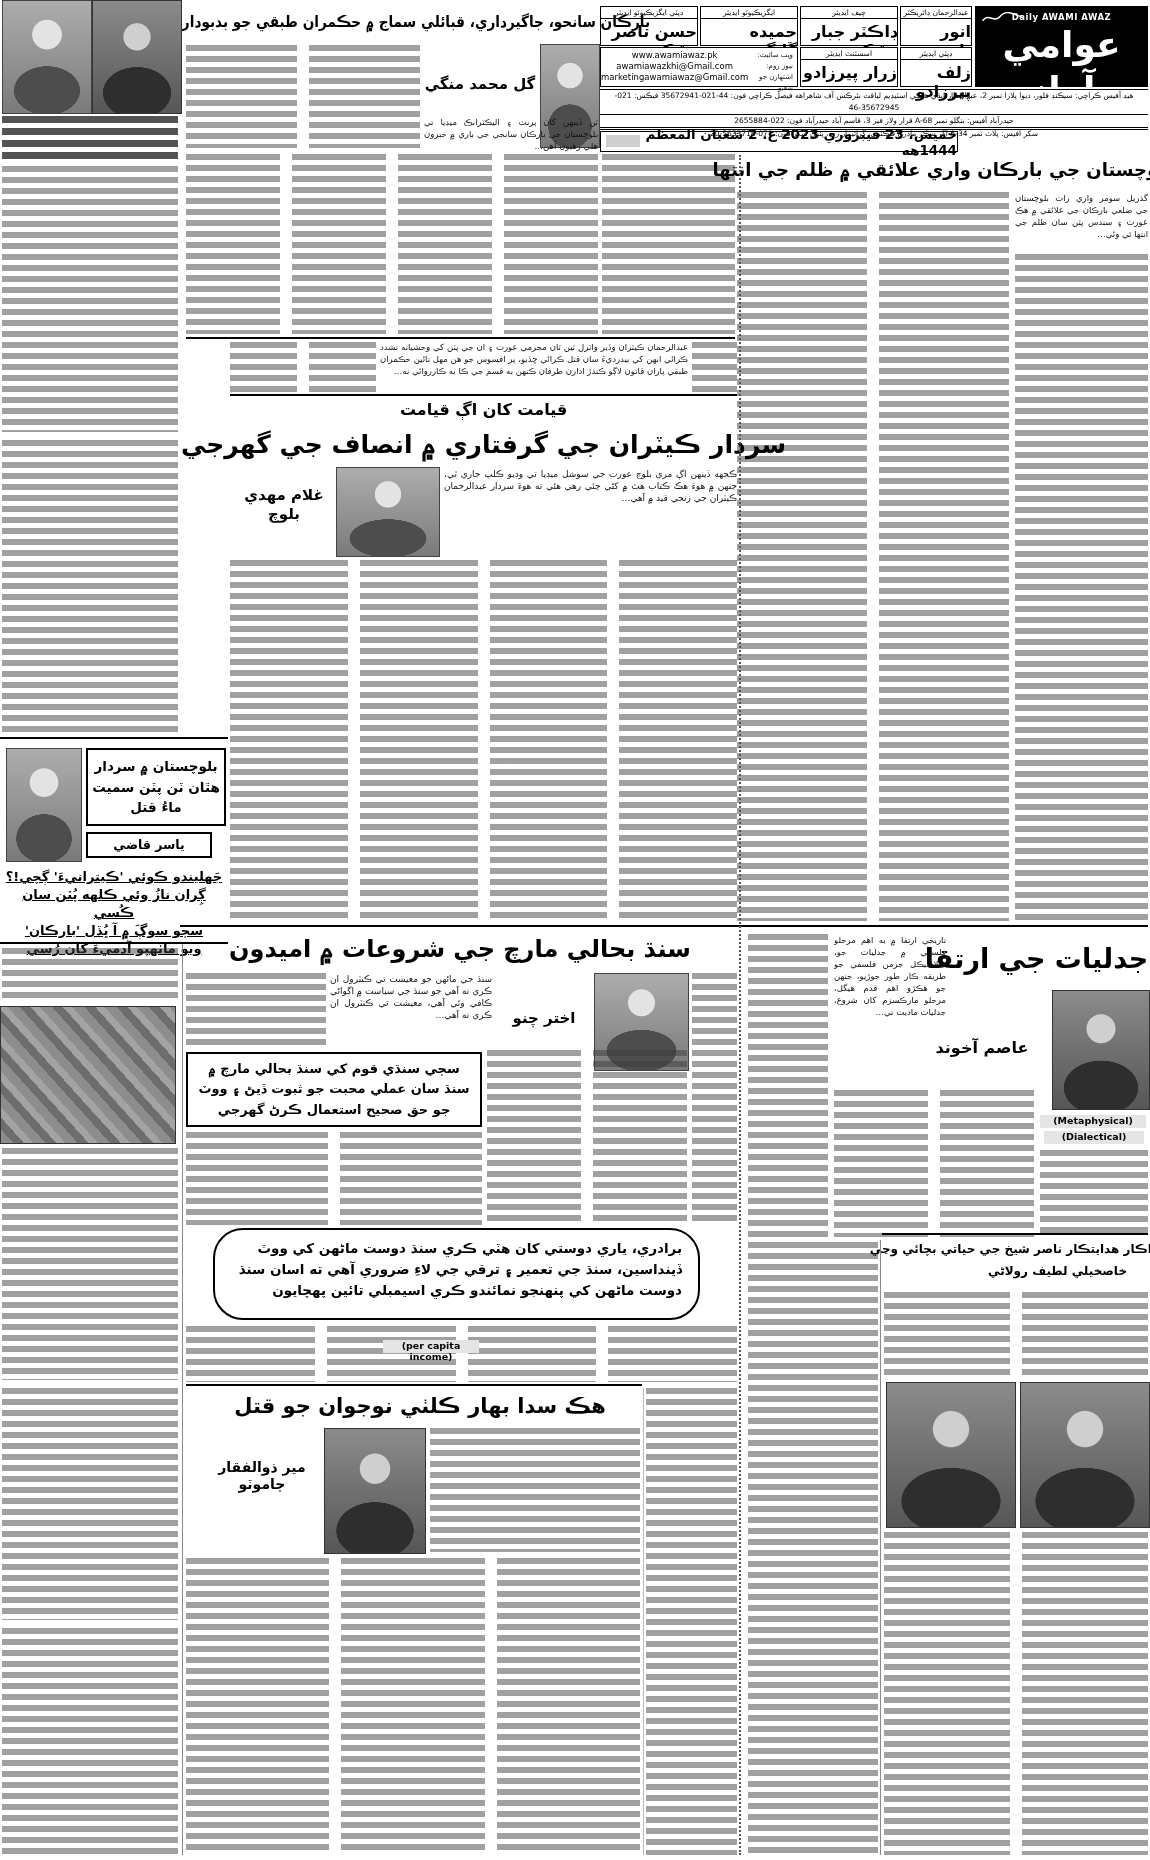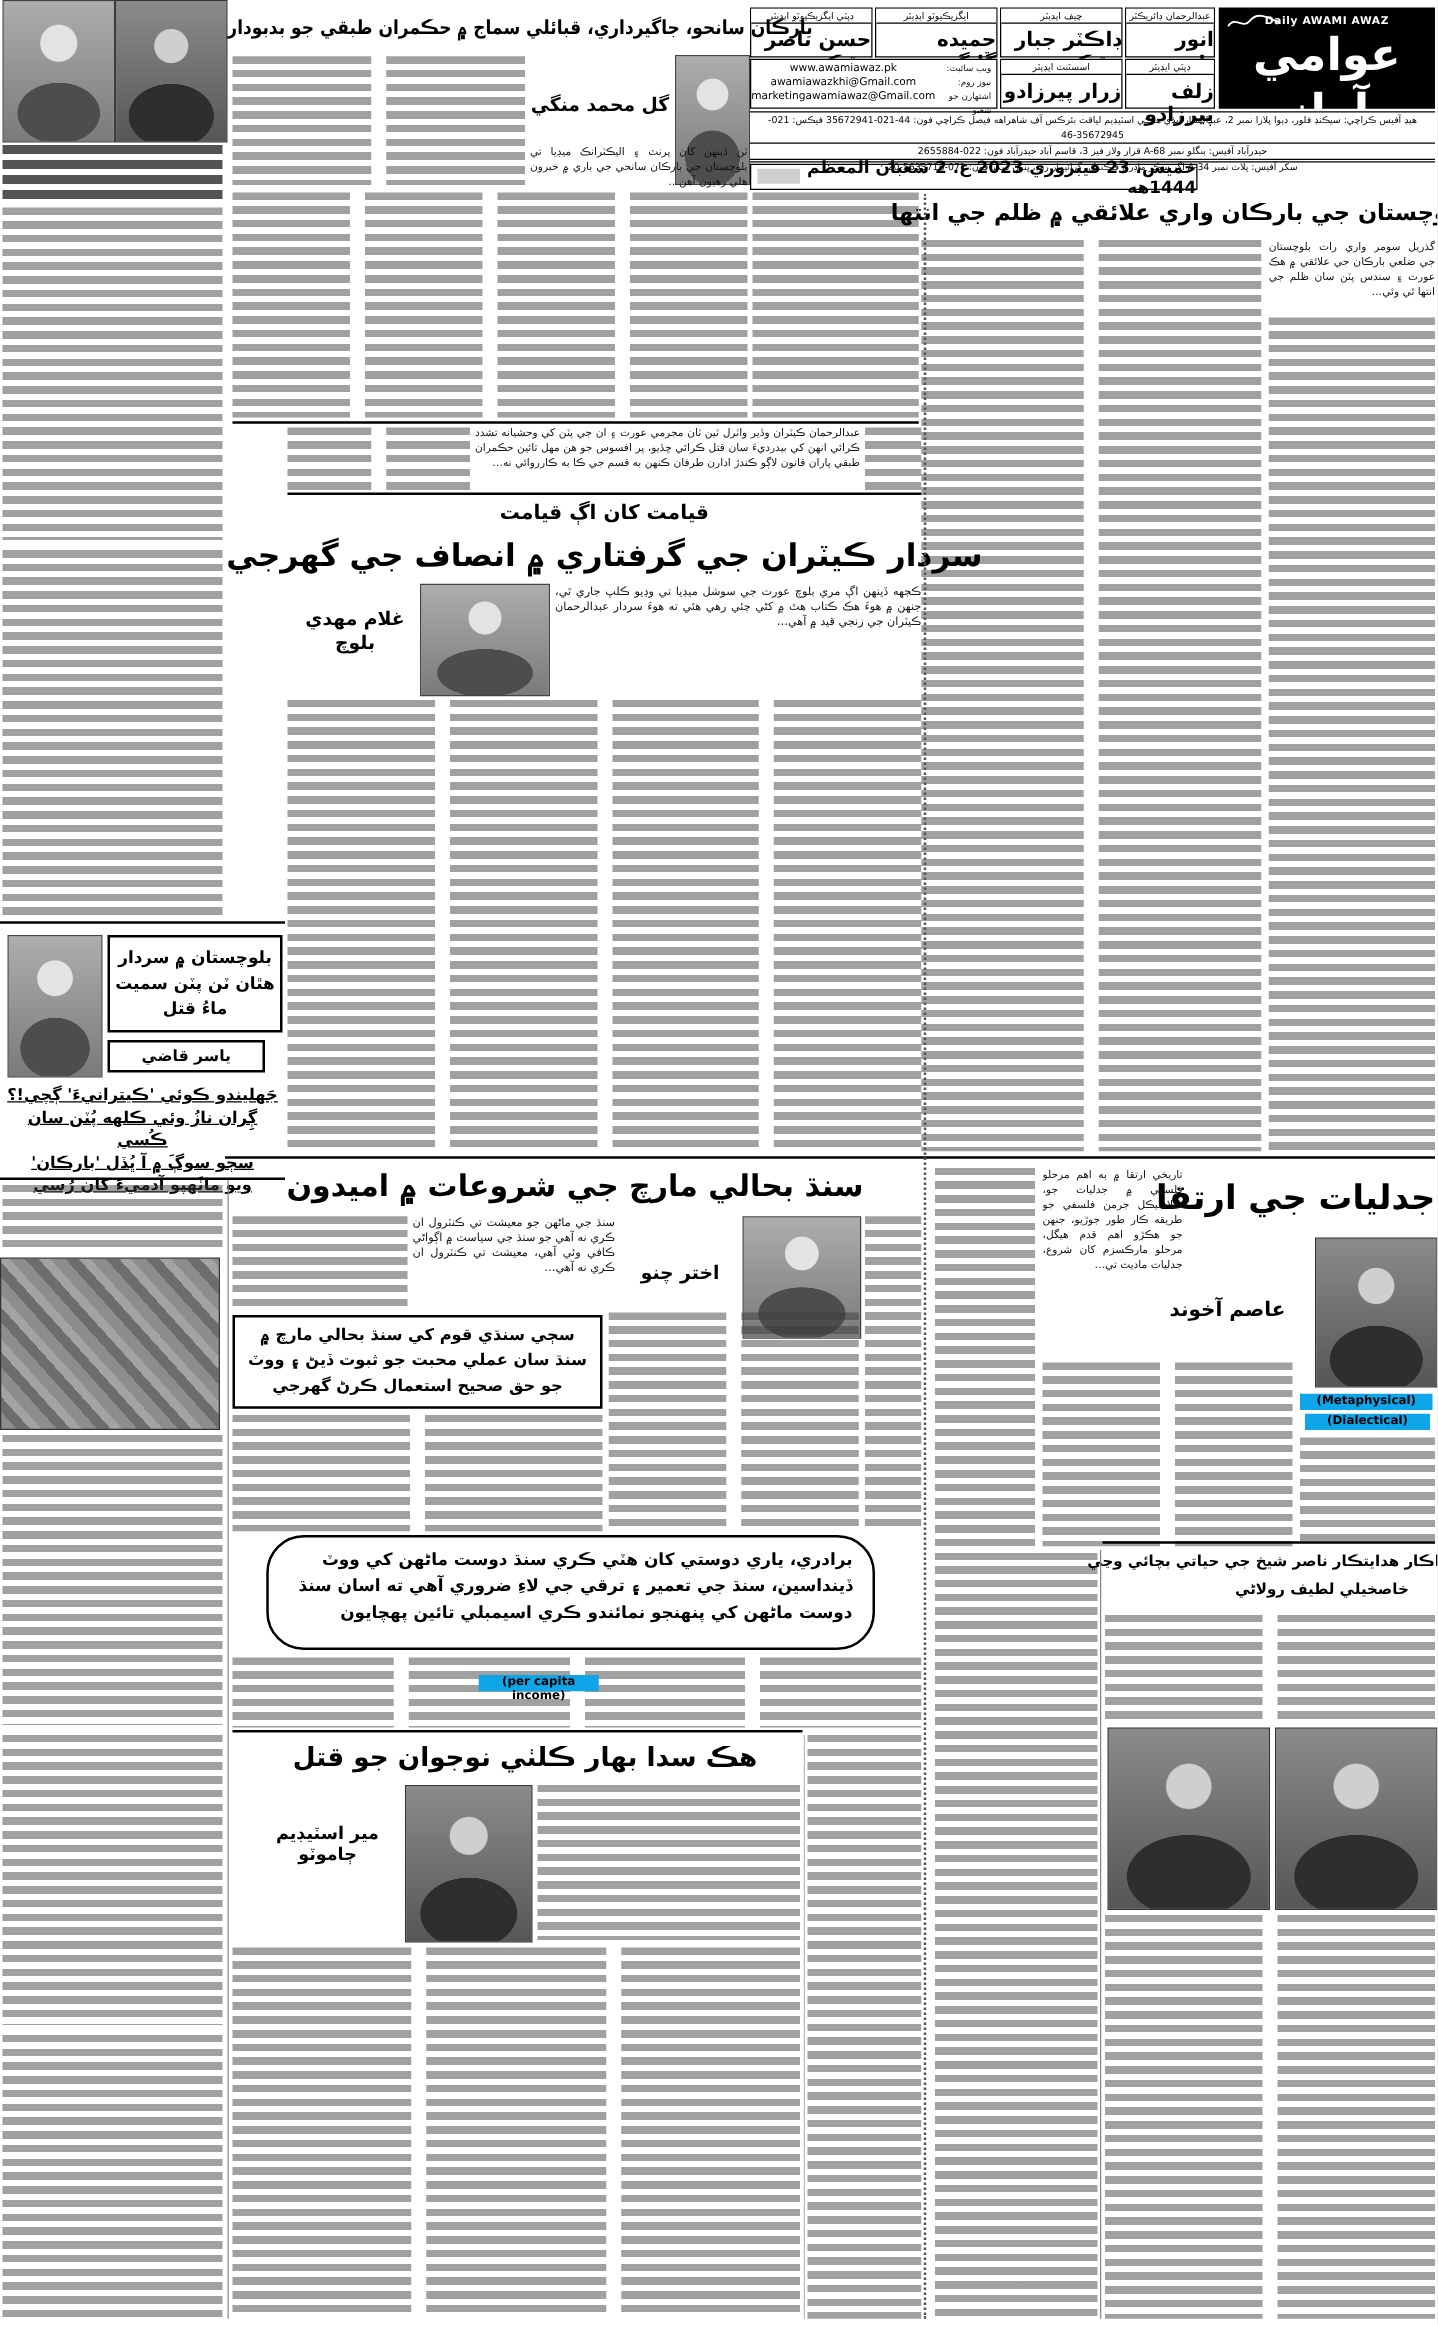--- a/index.html
+++ b/index.html
@@ -35,21 +35,21 @@
   .cellrole{font-size:7.5px;text-align:center;border-bottom:1px solid #000;padding:1px 0;background:#fff;}
   .cellname{font-size:16px;font-weight:bold;text-align:right;padding:3px 0 0;}
   .cell{border:1px solid #000;box-sizing:border-box;background:#fff;}
   .qrect{border:2px solid #000;font-weight:bold;font-size:13px;line-height:1.55;text-align:center;
          display:flex;align-items:center;justify-content:center;padding:4px 8px;box-sizing:border-box;}
   .qround{border:2.5px solid #000;border-radius:30px;font-weight:bold;font-size:13.5px;line-height:1.55;
          text-align:right;padding:8px 16px;box-sizing:border-box;}
   .tbox{border:2px solid #000;font-weight:bold;font-size:13.5px;line-height:1.55;text-align:center;
         display:flex;align-items:center;justify-content:center;box-sizing:border-box;padding:2px;}
   .poem{font-weight:bold;font-size:13px;line-height:18px;text-align:center;text-decoration:underline;}
-  .frag{font-size:9.5px;direction:ltr;background:#0ea5e9;text-align:center;font-weight:bold;}
+  .frag{font-size:9.5px;direction:ltr;background:#e5e5e5;text-align:center;font-weight:bold;}
   .addr{font-size:7.5px;text-align:center;line-height:12px;border-bottom:1px solid #000;}
   .addr:last-child{border-bottom:none;}
   .weblat{direction:ltr;font-size:8.5px;line-height:11px;text-align:center;}
   .weblab{font-size:7px;line-height:11px;text-align:right;color:#111;}
 </style>
 </head>
 <body>
 
 <div class="page">
 
@@ -175,21 +175,21 @@
   <div class="abs simrow" style="left:186px;top:1326px;width:551px;height:56px;">
       <div class="sim"></div>
       <div class="sim"></div>
       <div class="sim"></div>
       <div class="sim"></div>
     </div>
   <div class="abs frag" style="left:383px;top:1340px;width:96px;height:13px;">(per capita income)</div>
 
   <div class="abs hr" style="left:186px;top:1384px;width:456px;height:2px;"></div>
   <div class="abs h" style="left:200px;top:1388px;width:440px;height:36px;font-size:21px;">هڪ سدا بهار ڪلٺي نوجوان جو قتل</div>
-  <div class="abs byline" style="left:208px;top:1444px;width:108px;height:64px;font-size:14px;">مير اسٽيڊيم ڄاموٽو</div>
+  <div class="abs byline" style="left:208px;top:1444px;width:108px;height:64px;font-size:14px;">مير ذوالفقار ڄاموٽو</div>
   <div class="abs photo photo--dark" style="left:324px;top:1428px;width:100px;height:124px;"></div>
   <div class="abs sim" style="left:430px;top:1428px;width:210px;height:124px;"></div>
   <div class="abs simrow" style="left:186px;top:1558px;width:454px;height:297px;">
       <div class="sim"></div>
       <div class="sim"></div>
       <div class="sim"></div>
     </div>
   <div class="abs sim" style="left:646px;top:1388px;width:91px;height:467px;"></div>
   <div class="abs vrule" style="left:643px;top:1388px;width:1px;height:467px;background:#bbb;"></div>
 

